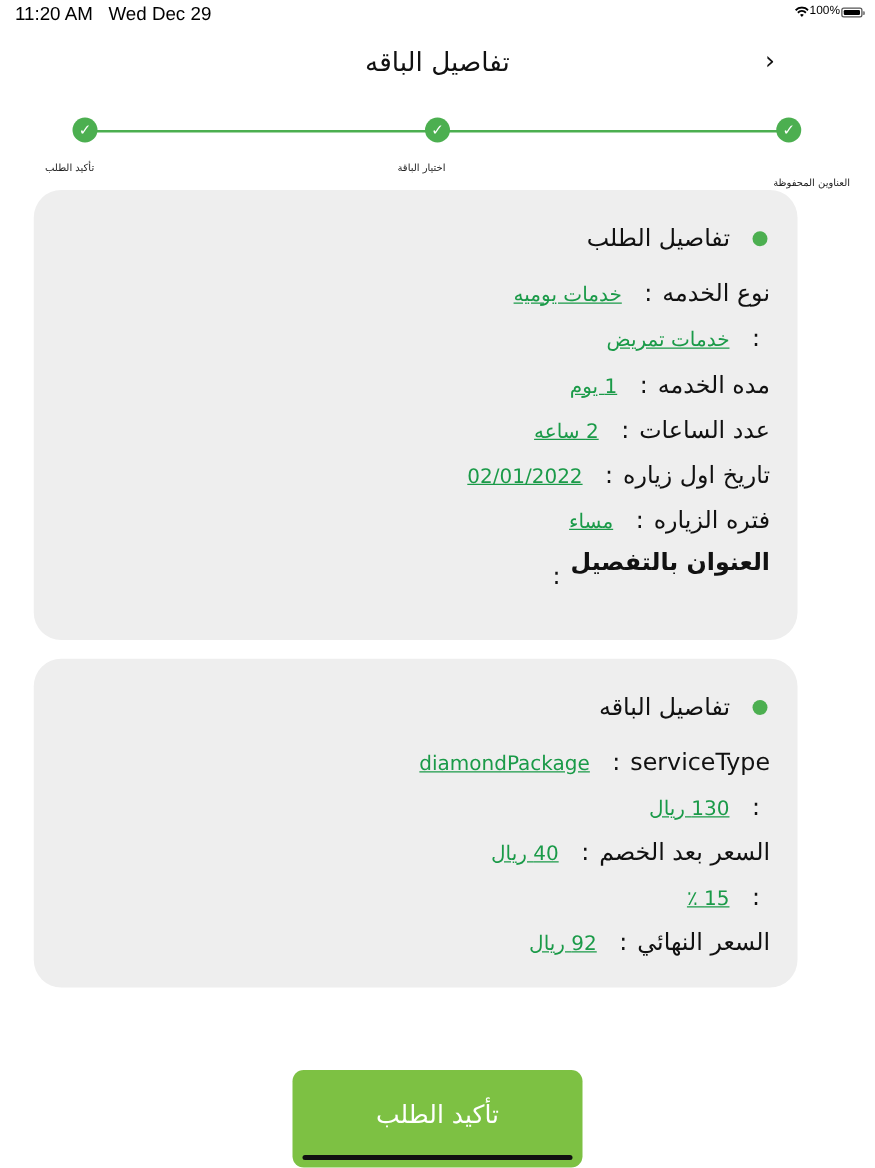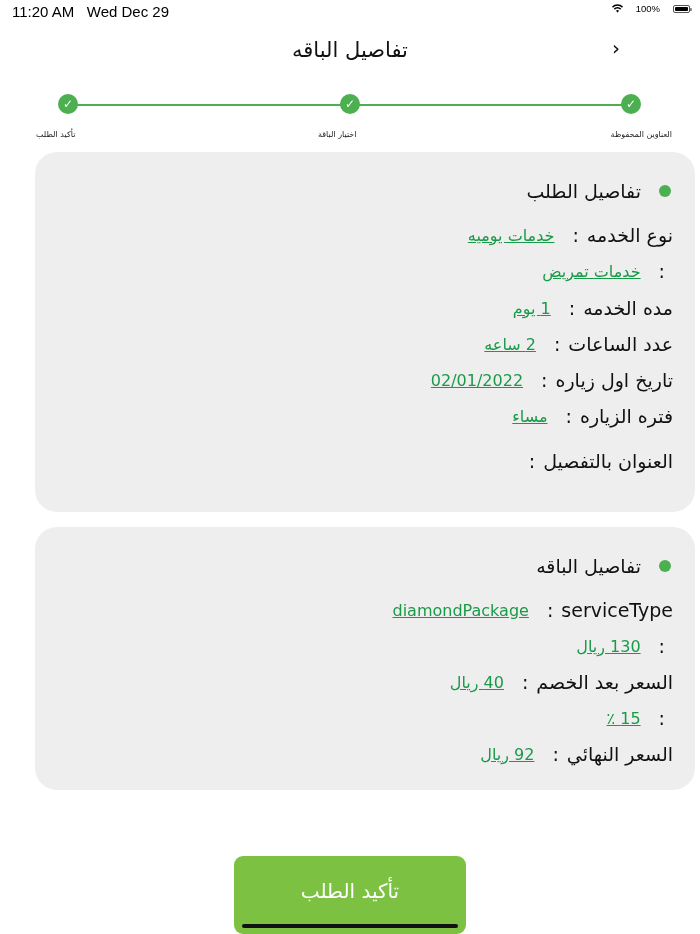--- a/index.html
+++ b/index.html
@@ -1,41 +1,41 @@
 <!DOCTYPE html>
 <html><head>
 <meta charset="utf-8">
 <style>
   html, body { margin:0; padding:0; }
   body { width:700px; height:934px; background:#ffffff; position:relative; overflow:hidden;
          font-family:"DejaVu Sans", sans-serif; color:#1a1a1a; }
   .statusbar { position:absolute; top:0; left:0; right:0; height:18px; font-size:9px; color:#000; }
   .sb-left { position:absolute; left:12px; top:3px; font-family:"Liberation Sans", sans-serif; font-size:15px; }
-  .sb-right { position:absolute; right:10px; top:3px; display:flex; align-items:center; gap:13px; font-family:"Liberation Sans", sans-serif; font-size:9.5px; }
+  .sb-right { position:absolute; right:10px; top:3px; display:flex; align-items:flex-end; gap:1px; font-family:"Liberation Sans", sans-serif; font-size:9.5px; }
   .battery { width:17px; height:8px; border:1px solid #555; border-radius:2px; position:relative; box-sizing:border-box; padding:1px; }
   .battery .fill { width:100%; height:100%; background:#000; border-radius:1px; }
   .battery:after { content:""; position:absolute; right:-3px; top:2px; width:2px; height:3px; background:#888; border-radius:0 1px 1px 0; }
   .header { position:absolute; top:30px; left:0; right:0; height:40px; }
   .title { position:absolute; left:0; right:0; top:8px; text-align:center; font-size:21px; font-weight:400; color:#111; }
   .back { position:absolute; left:612px; top:6px; font-size:20px; color:#111; cursor:pointer; }
   .stepper { position:absolute; top:94px; left:0; right:0; height:60px; }
   .step-line { position:absolute; top:10px; left:68px; width:563px; height:2px; background:#4caf50; }
   .step-dot { position:absolute; top:0; width:20px; height:20px; border-radius:50%; background:#4caf50; display:flex; align-items:center; justify-content:center; color:#fff; font-size:12px; font-weight:bold; }
   .step-label { position:absolute; top:36px; font-size:8px; color:#222; white-space:nowrap; }
-  .card { position:absolute; left:35px; width:660px; background:#eeeeee; border-radius:22px; direction:rtl; }
+  .card { position:absolute; left:27px; width:611px; background:#eeeeee; border-radius:22px; direction:rtl; }
   .card1 { top:152px; height:360px; }
   .card2 { top:527px; height:263px; }
   .card-head { position:absolute; right:24px; display:flex; align-items:center; gap:18px; font-size:19px; color:#111; }
   .bullet { width:12px; height:12px; border-radius:50%; background:#4caf50; display:inline-block; }
   .row { position:absolute; right:22px; display:flex; align-items:center; font-size:19px; white-space:nowrap; }
   .row .lbl { color:#111; }
   .row .colon { margin:0 8px 0 18px; color:#111; }
   .row .val { color:#1a9a48; font-size:16px;text-decoration:underline; }
   .row.multi { align-items:flex-start; }
-  .row.multi .lbl { margin-top:15px; }
+  .row.multi .lbl { margin-top:4px;font-weight:bold; }
   .row.multi .colon { margin-top:15px; }
   .row.multi .val { white-space:normal; width:370px; line-height:33px; }
   .ltr { direction:ltr; unicode-bidi:embed; }
   .confirm { position:absolute; left:234px; top:856px; width:232px; height:78px; background:#7dc143; border-radius:9px; color:#fff; font-size:20px; display:flex; align-items:center; justify-content:center; cursor:pointer; box-sizing:border-box; padding-bottom:8px; }
   .home-ind { position:absolute; left:242px; top:924px; width:216px; height:4px; background:#111; border-radius:3px; }
 </style>
 </head>
 <body>
 
 <div class="statusbar">
@@ -59,21 +59,21 @@
 <div class="header">
   <div class="title">تفاصيل الباقه</div>
   <div class="back">›</div>
 </div>
 
 <div class="stepper">
   <div class="step-line"></div>
   <div class="step-dot" style="left:621px;">✓</div>
   <div class="step-dot" style="left:340px;">✓</div>
   <div class="step-dot" style="left:58px;">✓</div>
-  <div class="step-label" style="right:28px;">العناوين المحفوظة</div>
+  <div class="step-label" style="right:20px;margin-top:12px;">العناوين المحفوظة</div>
   <div class="step-label" style="left:318px;">اختيار الباقة</div>
   <div class="step-label" style="left:36px;">تأكيد الطلب</div>
 </div>
 
 <div class="card card1">
   <div class="card-head" style="top:28px;">
     <span class="bullet"></span>
     <span>تفاصيل الطلب</span>
   </div>
   <div class="row" style="top:72px;">

